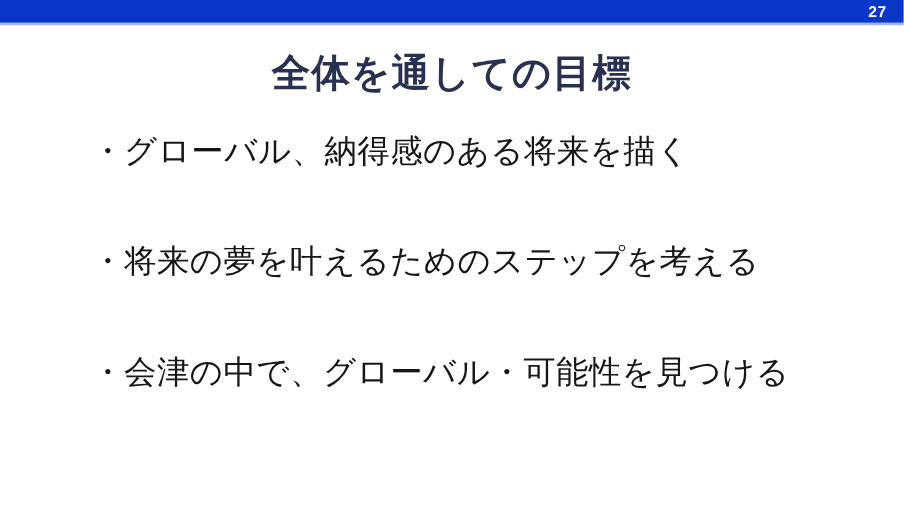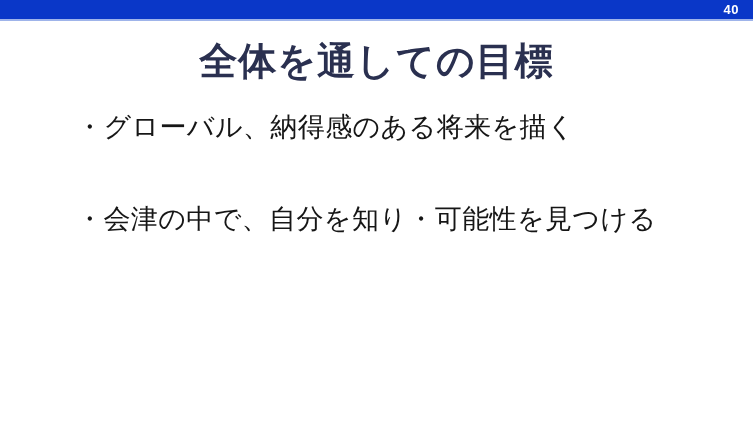--- a/index.html
+++ b/index.html
@@ -53,21 +53,21 @@
   }
 
   
   .slide-title {
     position: absolute;
     left: 0;
     top: 36px;
     width: 753px;
     text-align: center;
     color: #2A3050;
-    font-size: 38px;
+    font-size: 32px;
     font-weight: bold;
     letter-spacing: 1px;
     line-height: 50px;
     font-family: "DejaVu Sans", "Liberation Sans", sans-serif;
     white-space: nowrap;
   }
 
   
   .body-list {
     position: absolute;
@@ -161,23 +161,24 @@
     overflow: hidden;
   }
 </style>
 </head>
 <body>
 
 <div class="slide">
 
   <div class="header-bar"></div>
   <div class="header-underline"></div>
-  <div class="page-number">40</div>
+  <div class="page-number">27</div>
 
   <div class="slide-title">全体を通しての目標</div>
 
   <div class="body-list">
     <div class="bullet-line">・グローバル、納得感のある将来を描く</div>
-    <div class="bullet-line">・会津の中で、自分を知り・可能性を見つける</div>
+    <div class="bullet-line">・将来の夢を叶えるためのステップを考える</div>
+    <div class="bullet-line">・会津の中で、グローバル・可能性を見つける</div>
   </div>
 
 
 </div>
 
 </body></html>

